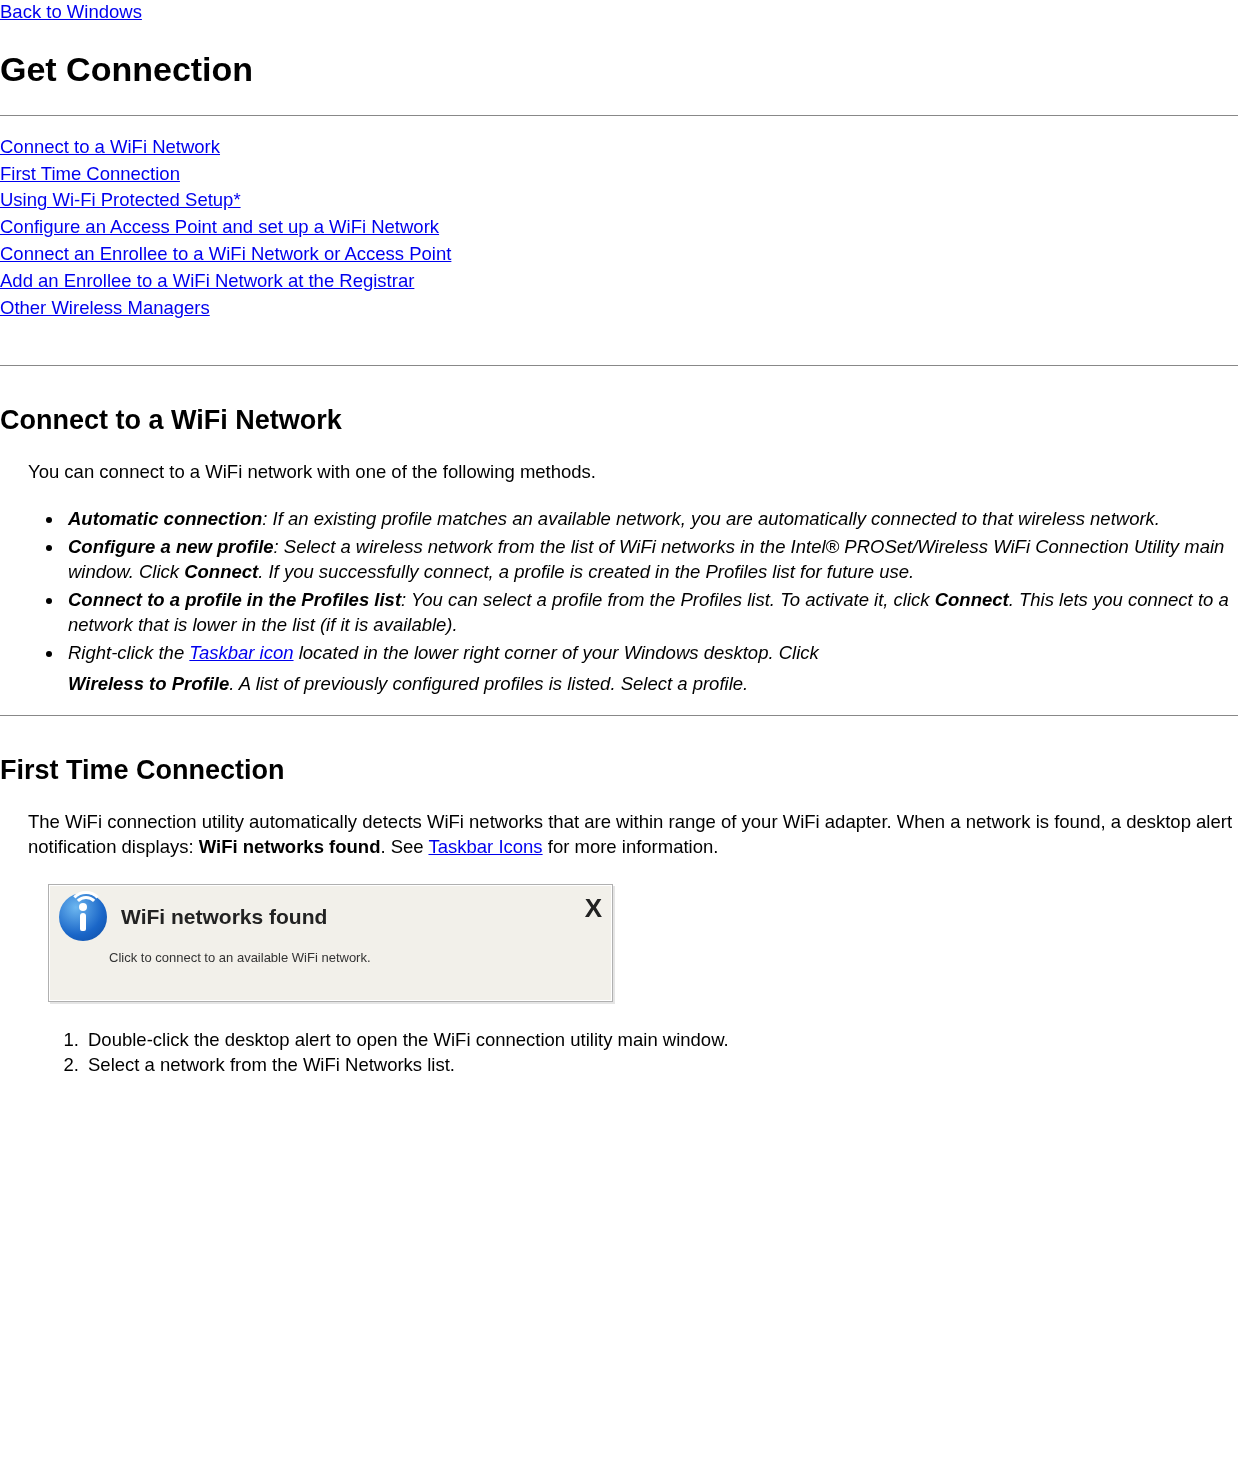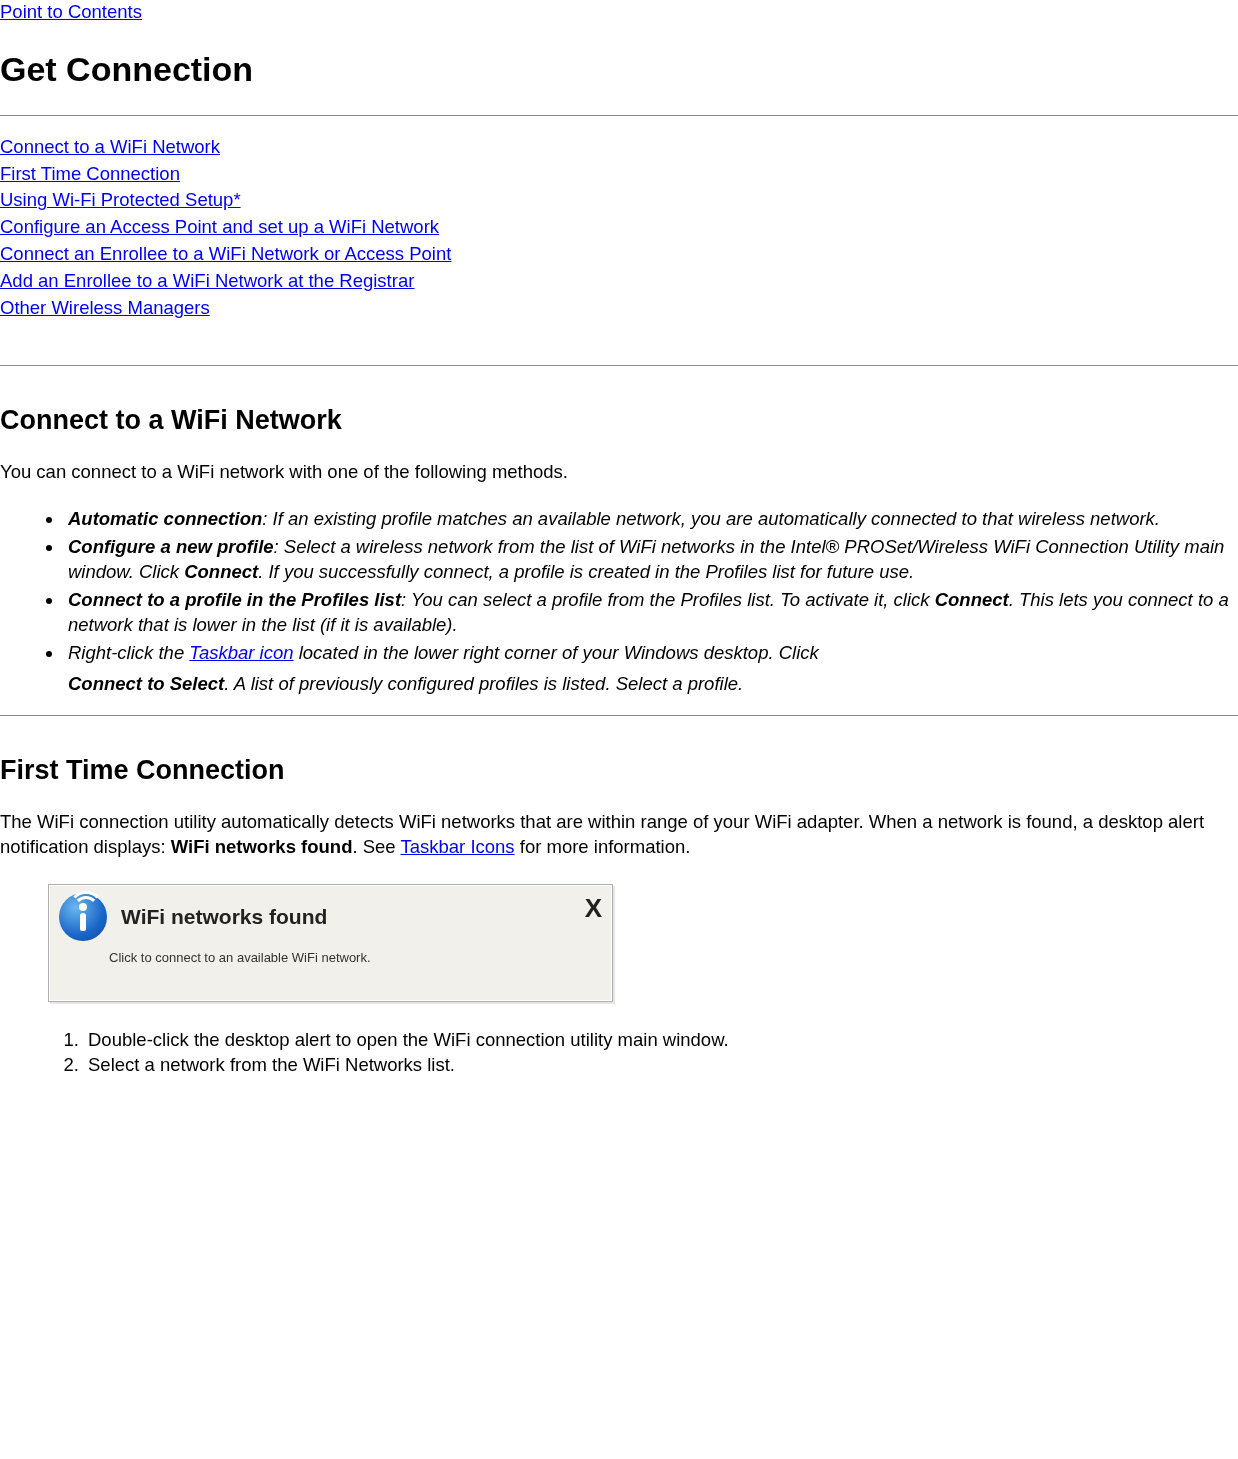--- a/index.html
+++ b/index.html
@@ -31,20 +31,21 @@
       margin: 18px 0;
     }
     .toc-links a {
       display: block;
       margin: 0;
       line-height: 1.45;
       width: fit-content;
     }
     p {
       margin: 22px 0;
+      padding-left: 28px;
     }
     ul {
       margin: 18px 0;
       padding-left: 64px;
       list-style: disc;
       font-style: italic;
     }
     ul li {
       margin: 0 0 3px 0;
       padding-left: 4px;
@@ -136,21 +137,21 @@
       font-size: 13px;
       color: #333;
       margin: 8px 0 0 50px;
     }
   </style>
 </head>
 <body>
 
 
 
-<a href="#">Point to Contents</a>
+<a href="#">Back to Windows</a>
 
 <h1>Get Connection</h1>
 
 <hr>
 
 <div class="toc-links">
   <a href="#">Connect to a WiFi Network</a>
   <a href="#">First Time Connection</a>
   <a href="#">Using Wi-Fi Protected Setup*</a>
   <a href="#">Configure an Access Point and set up a WiFi Network </a>
@@ -172,21 +173,21 @@
   </li>
   <li>
     <b>Configure a new profile</b><span>: Select a wireless network from the list of WiFi networks in the Intel® PROSet/Wireless WiFi Connection Utility main window. Click </span><b>Connect</b><span>. If you successfully connect, a profile is created in the Profiles list for future use.</span>
   </li>
   <li>
     <b>Connect to a profile in the Profiles list</b><span>: You can select a profile from the Profiles list. To activate it, click </span><b>Connect</b><span>. This lets you connect to a network that is lower in the list (if it is available).</span>
   </li>
   <li style="margin-bottom:0;">
     <span>Right-click the </span><a href="#">Taskbar icon</a><span> located in the lower right corner of your Windows desktop. Click </span>
     <div style="height:6px;"></div>
-    <b>Connect to Select</b><span>. A list of previously configured profiles is listed. Select a profile.</span>
+    <b>Wireless to Profile</b><span>. A list of previously configured profiles is listed. Select a profile.</span>
   </li>
 </ul>
 
 <hr>
 
 <h2>First Time Connection</h2>
 
 <p>
   <span>The WiFi connection utility automatically detects WiFi networks that are within range of your WiFi adapter. When a network is found, a desktop alert notification displays: </span><b>WiFi networks found</b><span>. See </span><a href="#">Taskbar Icons</a><span> for more information.</span>
 </p>

